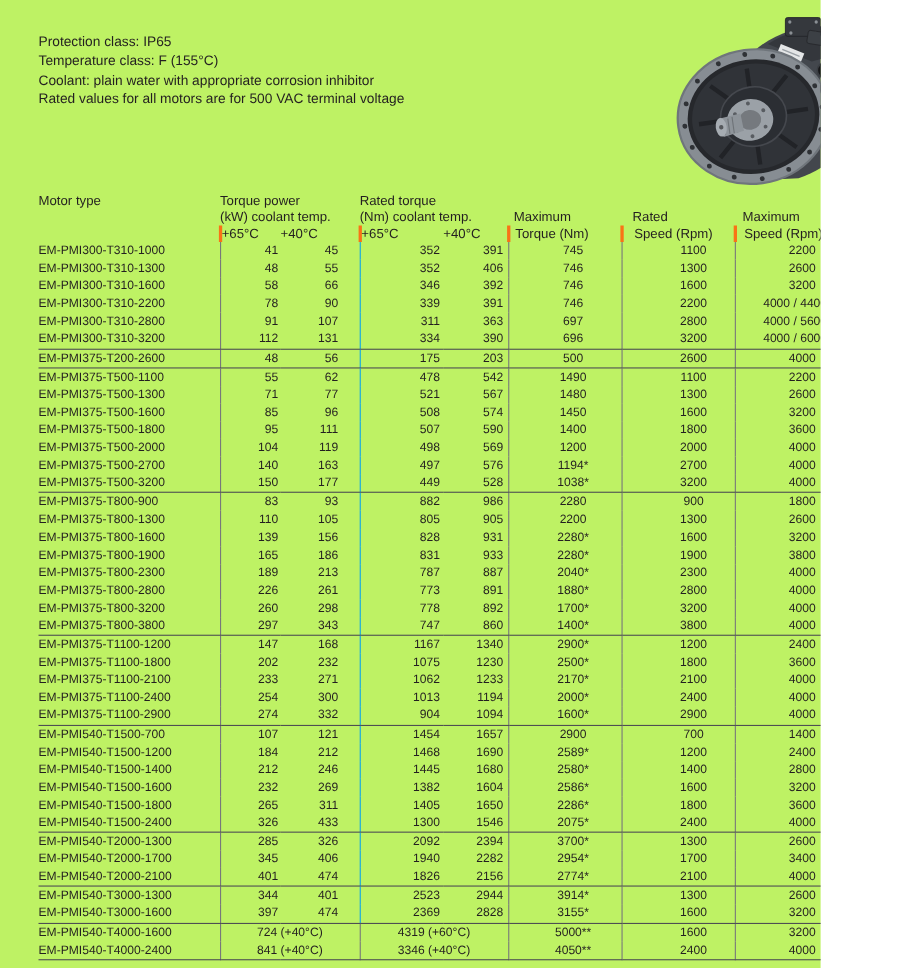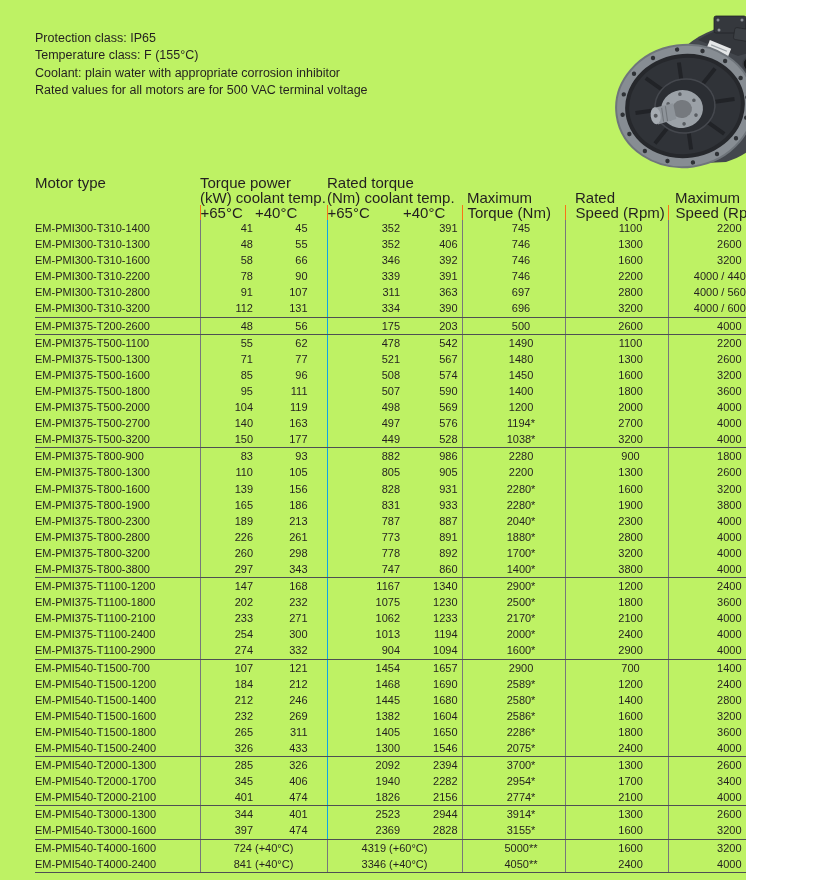--- a/index.html
+++ b/index.html
@@ -7,24 +7,24 @@
         font-family:"Liberation Sans",sans-serif;color:#231f20;}
 
   
   #info{position:absolute;left:35px;top:30px;font-size:12.5px;line-height:17.3px;color:#231f20;}
 
   
   #motor{position:absolute;left:598px;top:12px;width:206px;height:158px;}
 
   
   #spec{position:absolute;left:35px;top:175px;width:755px;border-collapse:collapse;table-layout:fixed;}
-  #spec th{font-weight:normal;font-size:15px;line-height:15px;height:15px;padding:0;text-align:left;
+  #spec th{font-weight:normal;font-size:12px;line-height:15px;height:15px;padding:0;text-align:left;
            vertical-align:bottom;white-space:nowrap;}
   #spec td{font-size:11px;line-height:16.1px;height:16.1px;padding:0;white-space:nowrap;overflow:hidden;}
-  .vr{border-right:1px solid #f97316;}
+  .vr{border-right:3px solid #f97316;}
   tr.group-end td{border-bottom:1px solid #4e4f53;}
   tbody tr:last-child td{border-bottom:1px solid #4e4f53;margin-left:10px;}
   .c-type{text-align:left;border-right:1px solid #77787b;}
   .c-p65{text-align:right;padding-right:2px !important;}
   .c-p40{text-align:right;padding-right:19px !important;border-right:1px solid #0ea5e9;}
   .c-t65{text-align:right;padding-right:3px !important;}
   .c-t40{text-align:right;padding-right:4px !important;border-right:1px solid #77787b;}
   .c-maxt{text-align:center;padding-left:15px !important;border-right:1px solid #77787b;}
   .c-speed{text-align:center;padding-left:28px !important;border-right:1px solid #77787b;}
   .c-maxs{text-align:center;}
@@ -178,21 +178,21 @@
         <th class="pr19 vr">+40°C</th>
         <th class="pr3">+65°C</th>
         <th class="pr4 vr">+40°C</th>
         <th class="pl5 vr">Torque (Nm)</th>
         <th class="pl10 vr">Speed (Rpm)</th>
         <th class="pl7">Speed (Rpm)</th>
       </tr>
     </thead>
     <tbody>
         <tr>
-          <td class="c-type">EM-PMI300-T310-1400</td>
+          <td class="c-type">EM-PMI300-T310-1000</td>
           <td class="c-p65">41</td>
           <td class="c-p40">45</td>
           <td class="c-t65">352</td>
           <td class="c-t40">391</td>
           <td class="c-maxt">745</td>
           <td class="c-speed">1100</td>
           <td class="c-maxs">2200</td>
         </tr>
         <tr>
           <td class="c-type">EM-PMI300-T310-1300</td>

